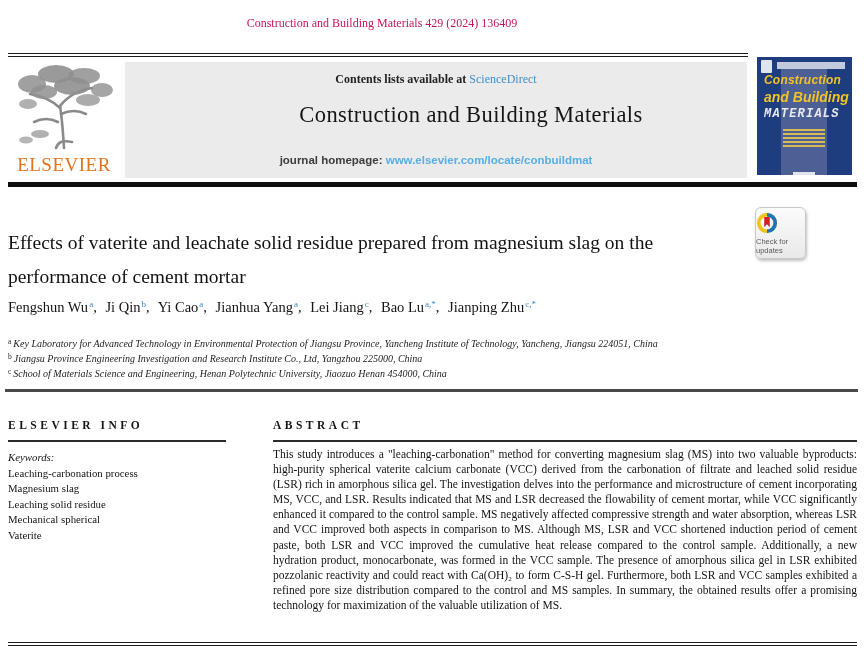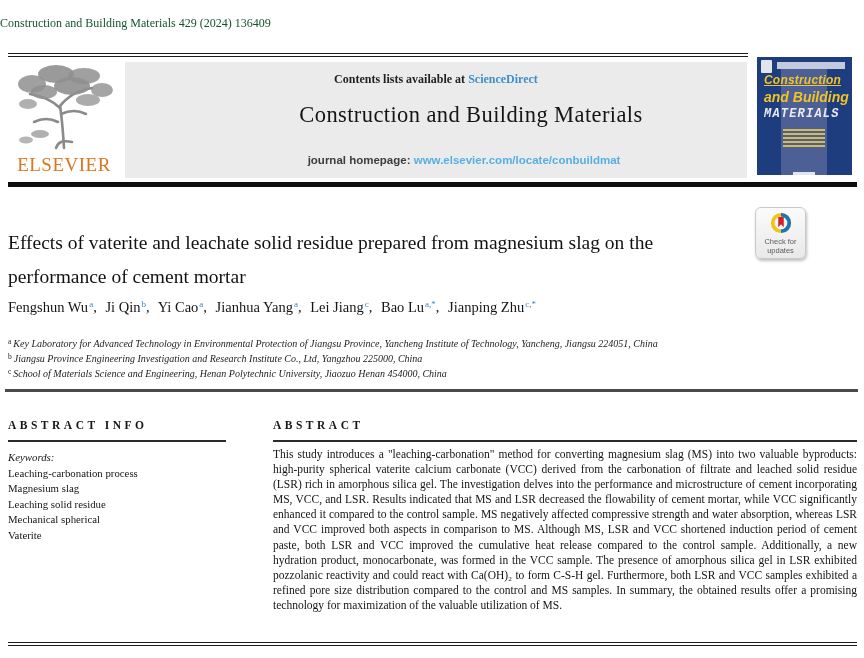--- a/index.html
+++ b/index.html
@@ -1,60 +1,60 @@
 <!DOCTYPE html>
 <html><head>
 <meta charset="utf-8">
 <style>
   html,body{margin:0;padding:0;background:#fff;}
   #page{position:relative;width:864px;height:658px;background:#ffffff;overflow:hidden;
         font-family:"Liberation Serif", serif;color:#1a1a1a;}
 
   
-  .citation{position:absolute;top:16px;left:0;width:764px;
-            font-size:12px;color:#14532d;}
+  .citation{position:absolute;top:16px;left:0;width:764px;text-align:center;
+            font-size:12px;color:#be185d;}
 
   
   .rule-double{position:absolute;height:1px;border-top:1px solid #1c1c1c;border-bottom:1px solid #1c1c1c;padding-top:1px;background:transparent;}
   .rule-thin-top{top:53px;left:8px;width:740px;}
   .rule-bottom{top:642px;left:8px;width:849px;}
   .rule-thick{position:absolute;top:182px;left:8px;width:849px;height:5px;background:#0e0e0e;}
   .rule-mid{position:absolute;top:389px;left:5px;width:853px;height:3px;background:#4a4a4a;}
 
   
   .banner{position:absolute;left:125px;top:62px;width:622px;height:116px;background:#ebebeb;}
   .contents-line{position:absolute;top:10px;left:0;width:100%;text-align:center;font-size:12px;font-weight:bold;color:#222;}
-  .sciencedirect{color:#3E8FC9;font-weight:bold;}
+  .sciencedirect{color:#3E8FC9;font-weight:normal;}
   .journal-name{position:absolute;top:40px;left:0;width:100%;text-align:center;font-size:22.5px;letter-spacing:.4px;color:#141414;padding-left:35px;}
   .homepage-line{position:absolute;bottom:12px;left:0;width:100%;text-align:center;
-                 font-family:"Liberation Sans", sans-serif;font-size:11.5px;font-weight:bold;color:#3d3d3d;margin-left:28px;}
+                 font-family:"Liberation Sans", sans-serif;font-size:11.5px;font-weight:bold;color:#3d3d3d;}
   .homepage-url{color:#58AEE3;font-weight:bold;}
 
   
   .elsevier-block{position:absolute;left:8px;top:62px;width:112px;height:116px;text-align:center;}
   .elsevier-name{position:absolute;bottom:2px;left:0;width:100%;font-size:19px;letter-spacing:.5px;color:#DE741C;font-family:"Liberation Serif",serif;margin-top:48px;}
 
   
   .cover{position:absolute;left:757px;top:57px;width:95px;height:118px;background:#1D3D7F;overflow:hidden;}
   .cover-stripe{position:absolute;left:24px;top:12px;width:46px;height:106px;background:#4C6096;}
   .cover-minilogo{position:absolute;left:4px;top:3px;width:11px;height:13px;background:#dfe4ee;border-radius:1px;}
   .cover-topbar{position:absolute;left:20px;top:5px;width:68px;height:7px;background:#dfe4ee;opacity:.85;}
   .cover-l1{position:absolute;left:7px;top:16px;width:88px;font-family:"Liberation Sans",sans-serif;
-            font-style:italic;font-weight:bold;font-size:12px;color:#F2C325;letter-spacing:.2px;text-decoration:underline;}
+            font-style:italic;font-weight:bold;font-size:12px;color:#F2C325;letter-spacing:.2px;}
   .cover-l2{position:absolute;left:7px;top:32px;width:88px;font-family:"Liberation Sans",sans-serif;
             font-style:italic;font-weight:bold;font-size:14px;color:#F2C325;}
   .cover-l3{position:absolute;left:7px;top:50px;width:88px;font-family:Liberation Mono, monospace;
             font-style:italic;font-weight:bold;font-size:12px;color:#E9EAF2;letter-spacing:1.2px;}
   .cover-smalltext{position:absolute;left:26px;top:72px;width:42px;}
   .cover-smalltext div{height:2px;background:#E8C44C;margin-bottom:2px;opacity:.9;}
   .cover-footline{position:absolute;left:36px;top:115px;width:22px;height:3px;background:#dfe4ee;}
 
   
   .badge{position:absolute;left:755px;top:207px;width:49px;height:50px;background:linear-gradient(#fbfbfb,#e9e9e9);
-         border:1px solid #c9c9c9;border-radius:6px;box-shadow:1px 2px 3px rgba(0,0,0,.25);text-align:center;cursor:pointer;}
+         border:1px solid #c9c9c9;border-radius:6px;box-shadow:1px 2px 3px rgba(0,0,0,.25);text-align:left;cursor:pointer;}
   .badge-text{font-family:"Liberation Sans",sans-serif;font-size:7.5px;color:#5b5b5b;line-height:8.5px;}
 
   
   .title{position:absolute;left:8px;top:226px;width:742px;font-size:19.5px;line-height:34px;color:#121212;}
   .authors{position:absolute;left:8px;top:299px;width:800px;font-size:14.5px;color:#151515;}
   .author-sup{position:relative;top:-5px;font-size:9px;color:#3F87C6;margin-left:1px;}
   .author-sep{margin-right:5px;}
 
   .affils{position:absolute;left:8px;top:337px;width:800px;font-style:italic;font-size:10px;line-height:14px;color:#222;}
   .affil-sup{position:relative;top:-3px;font-size:7.5px;font-style:normal;margin-right:2px;}
@@ -167,21 +167,21 @@
   </div>
 
   <div class="affils">
     <div><span class="affil-sup">a</span><span>Key Laboratory for Advanced Technology in Environmental Protection of Jiangsu Province, Yancheng Institute of Technology, Yancheng, Jiangsu 224051, China</span></div>
     <div><span class="affil-sup">b</span><span>Jiangsu Province Engineering Investigation and Research Institute Co., Ltd, Yangzhou 225000, China</span></div>
     <div><span class="affil-sup">c</span><span>School of Materials Science and Engineering, Henan Polytechnic University, Jiaozuo Henan 454000, China</span></div>
   </div>
 
   <div class="rule-mid"></div>
 
-  <div class="col-heading h-info">ABSTRACT INFO</div>
+  <div class="col-heading h-info">ELSEVIER INFO</div>
   <div class="col-heading h-abs">ABSTRACT</div>
   <div class="head-rule hr-info"></div>
   <div class="head-rule hr-abs"></div>
 
   <div class="keywords">
     <div class="kw-label">Keywords:</div>
     <div>Leaching-carbonation process</div>
     <div>Magnesium slag</div>
     <div>Leaching solid residue</div>
     <div>Mechanical spherical</div>

